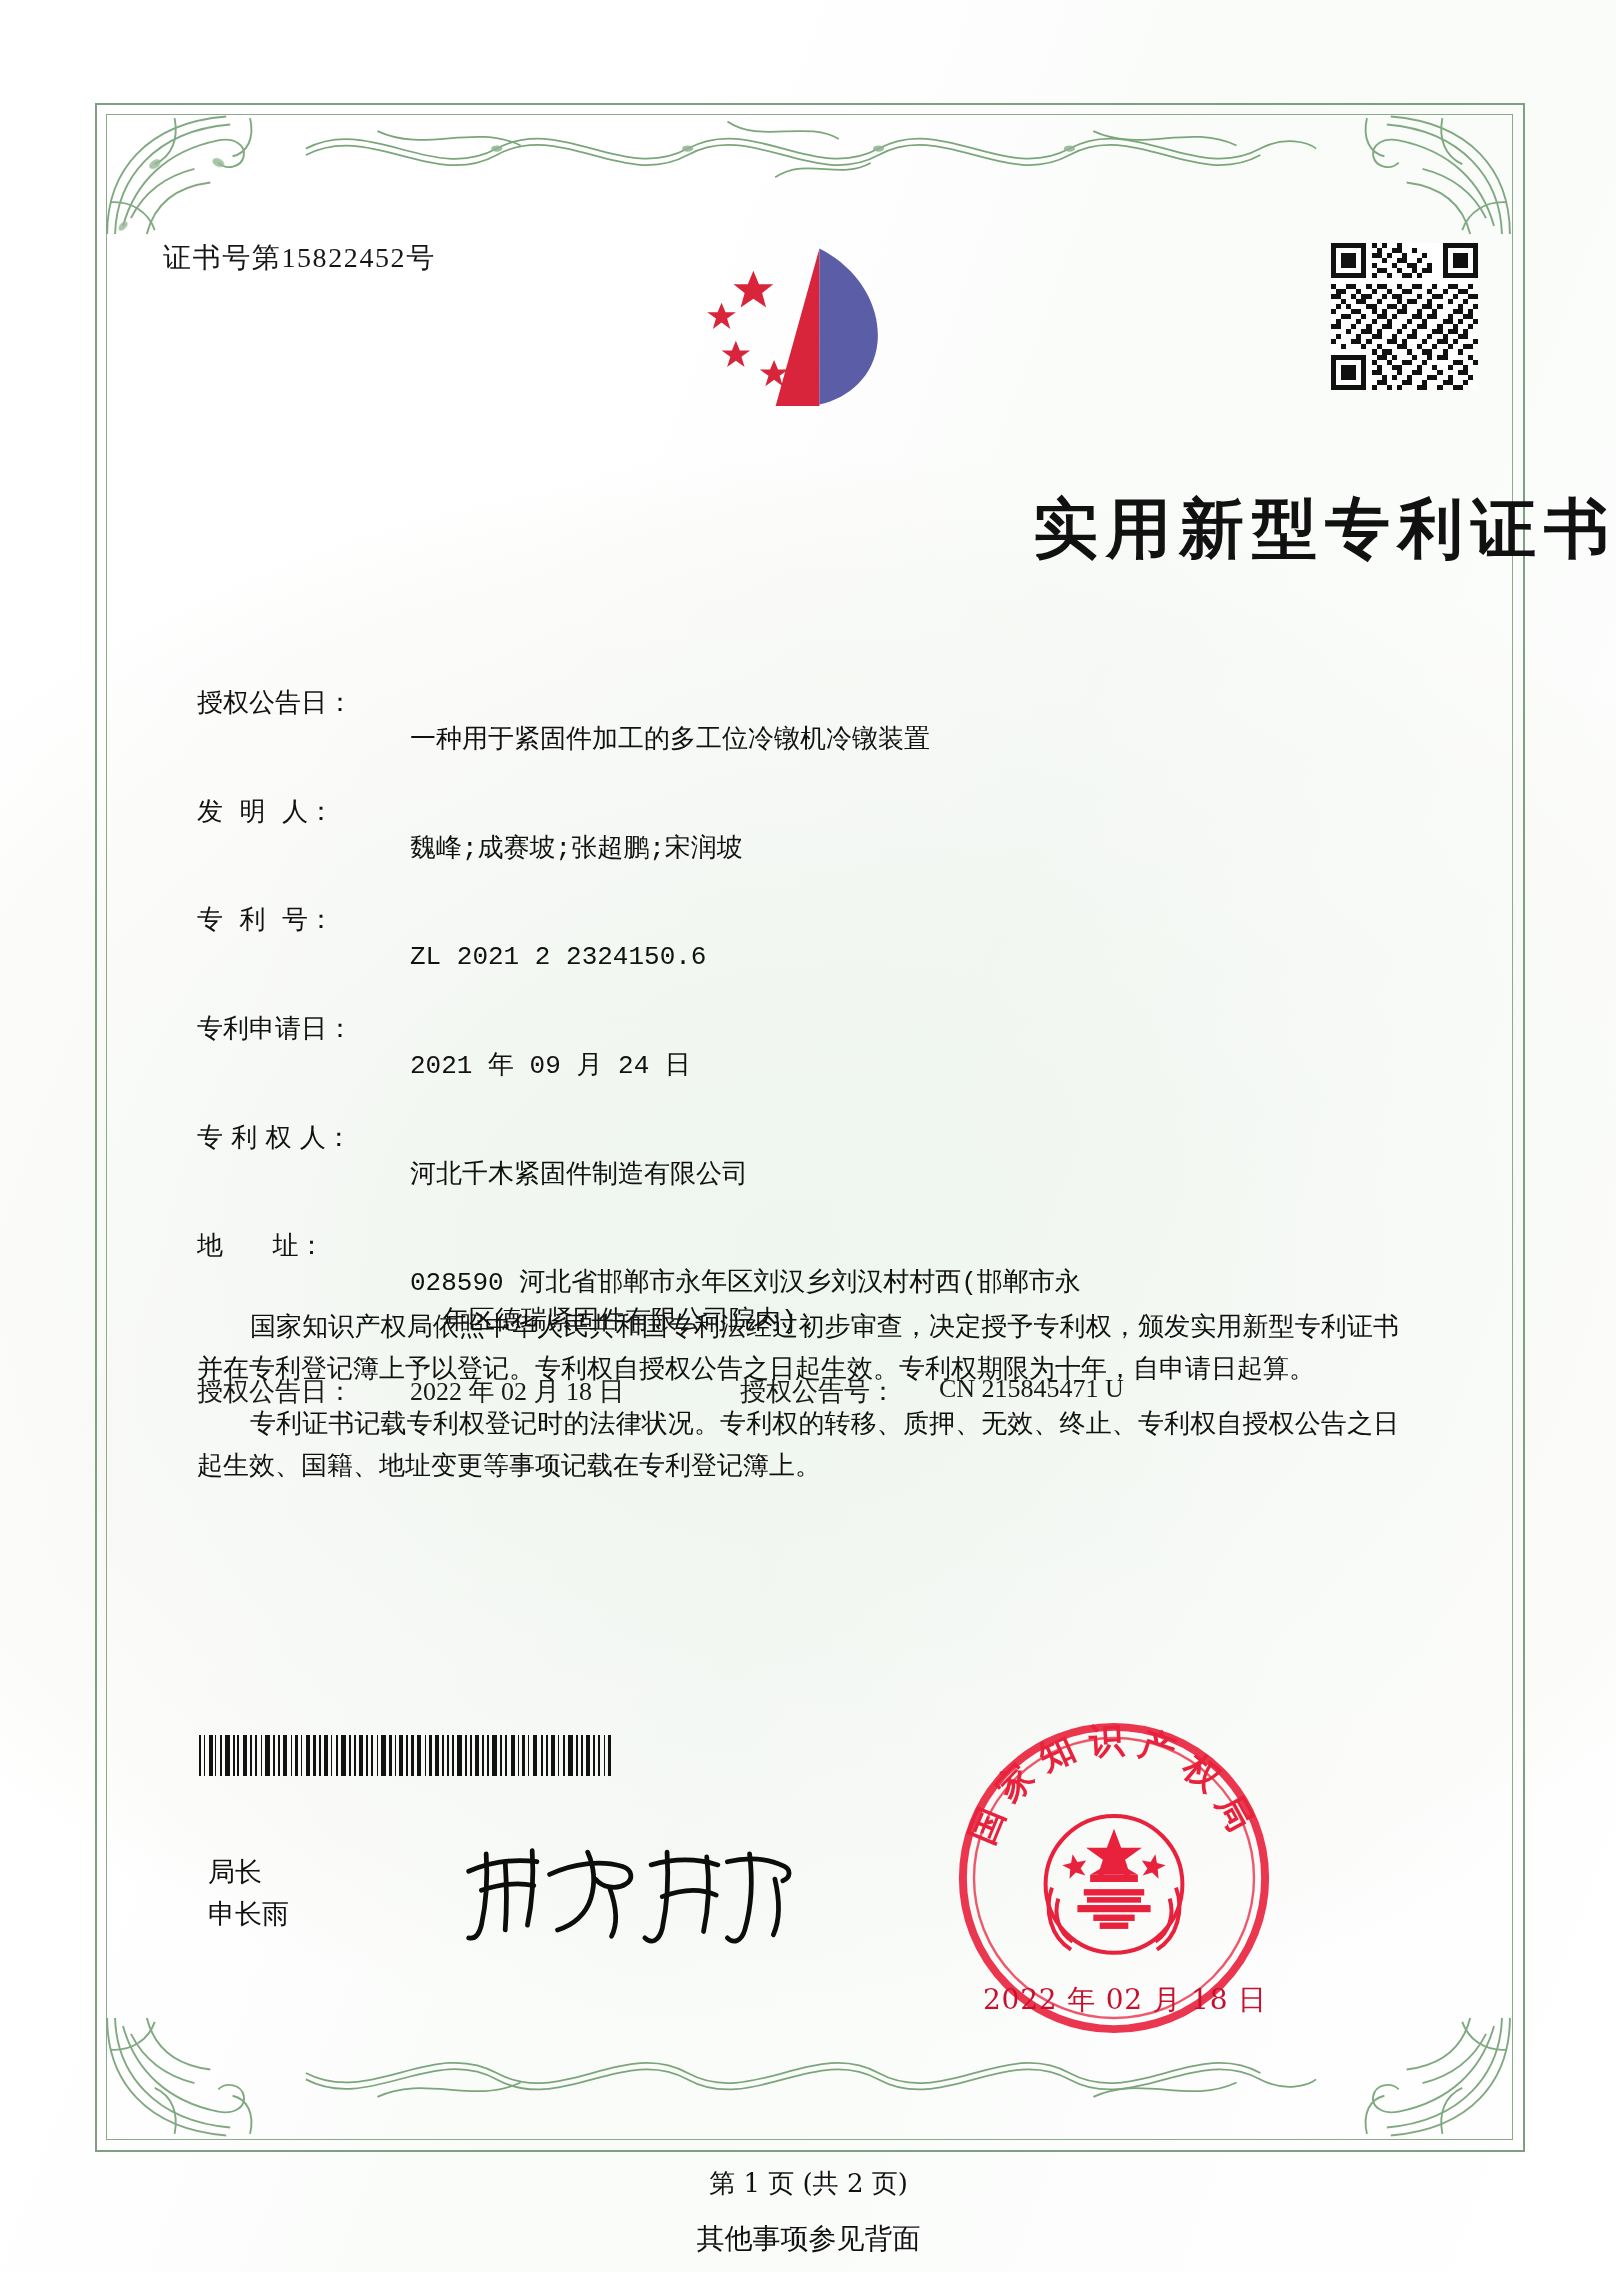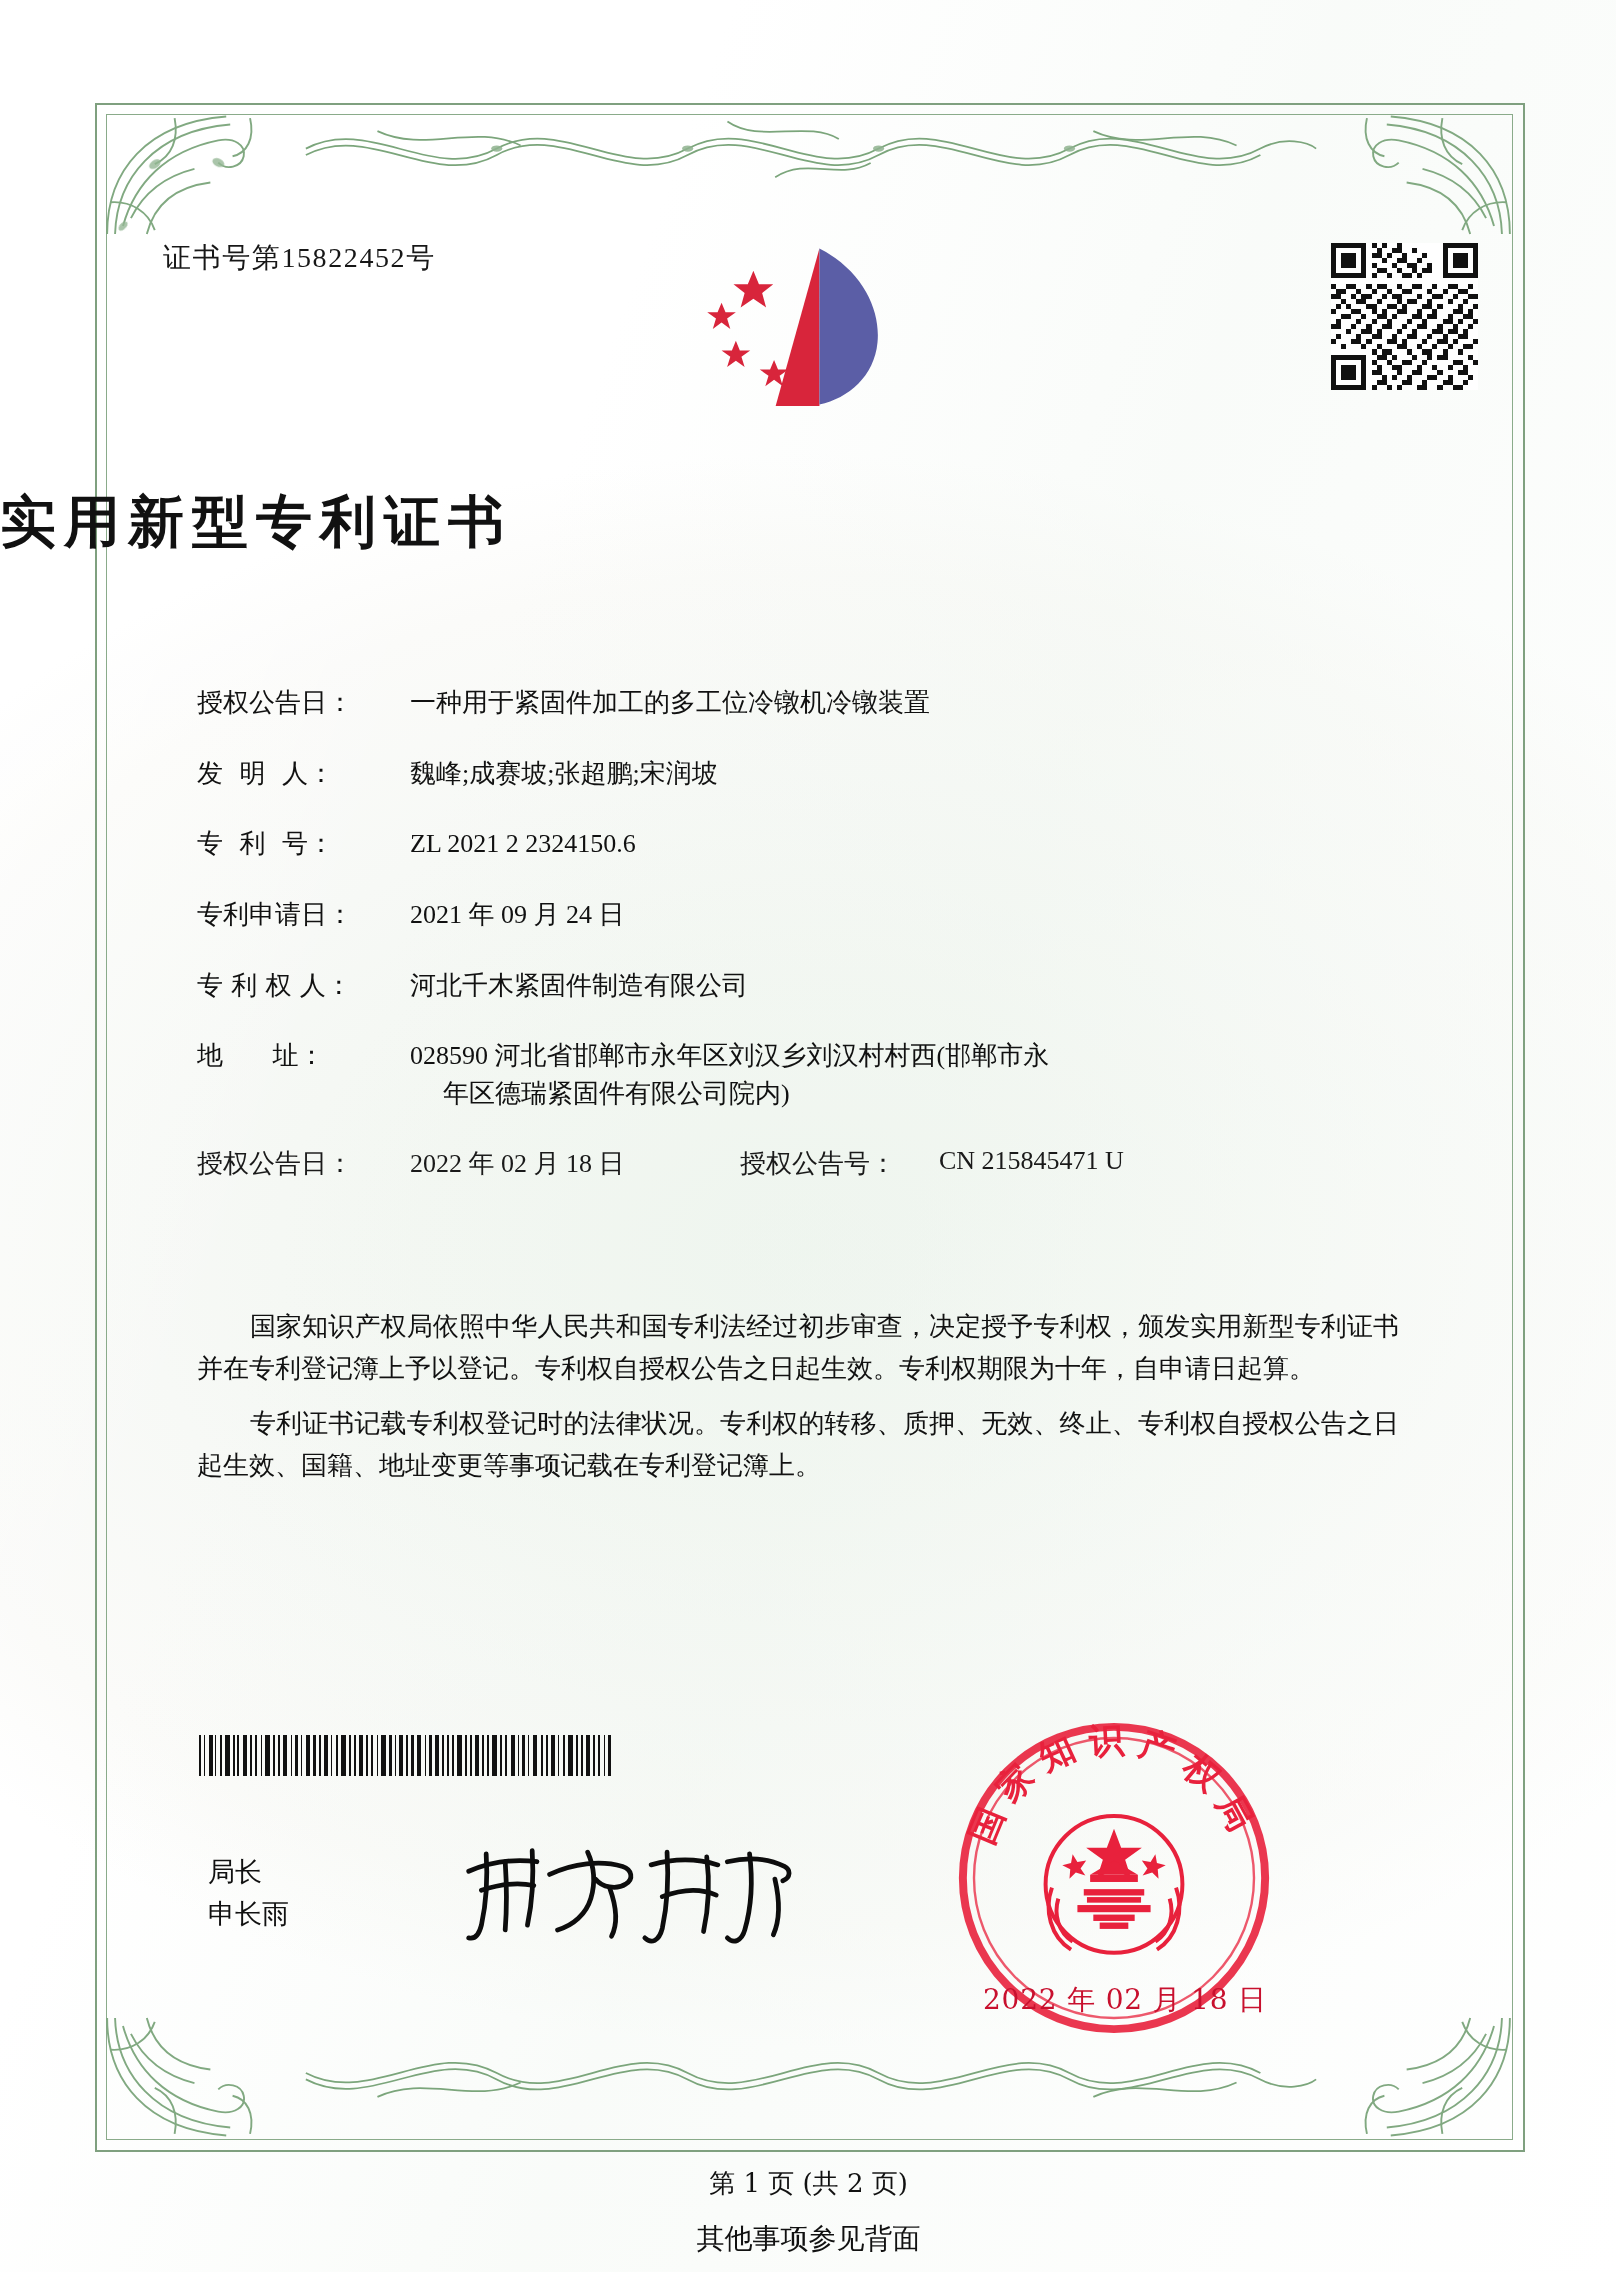--- a/index.html
+++ b/index.html
@@ -103,22 +103,22 @@
     top: 243px;
     width: 147px;
     height: 147px;
   }
 
   .main-title {
     position: absolute;
     left: 0;
     right: 0;
     top: 485px;
-    text-align: left;
-    font-size: 56px;
+    text-align: right;
+    font-size: 65px;
     font-weight: bold;
     letter-spacing: 8px;
     font-family: Liberation Sans, sans-serif;
     color: #111111;
   }
 
   
   .fields {
     position: absolute;
     left: 197px;
@@ -134,21 +134,22 @@
     color: #111111;
   }
   .row .lbl {
     width: 213px;
     flex: 0 0 213px;
     white-space: pre;
     font-family: "DejaVu Serif", "Liberation Serif", serif;
   }
   .row .val {
     flex: 1;
-    font-family: Liberation Serif, serif;
+    font-family: Liberation Mono, monospace;
+    margin-top: 38px;
   }
   .row .val .cont {
     display: block;
     margin-left: 33px;
   }
 
   .row-pub {
     display: flex;
     align-items: flex-start;
     font-size: 26px;

